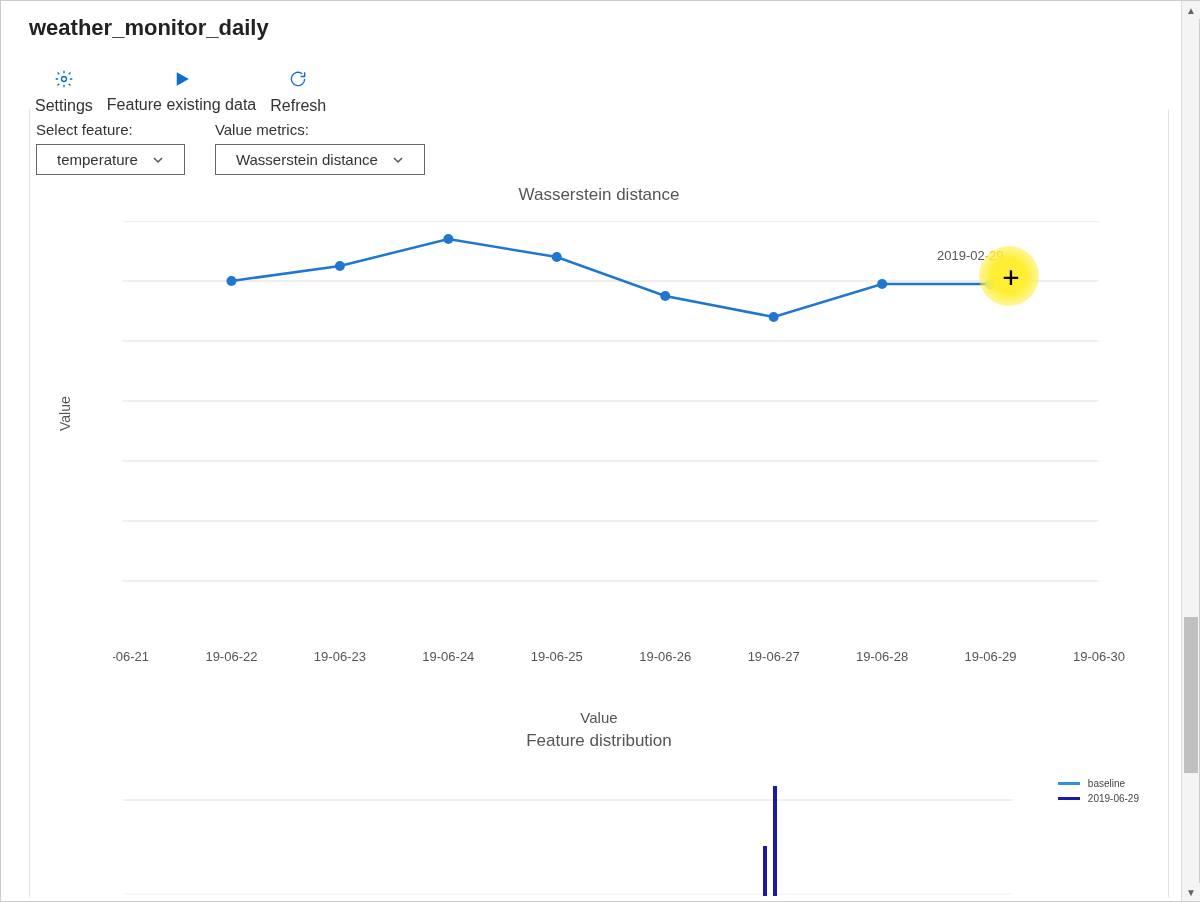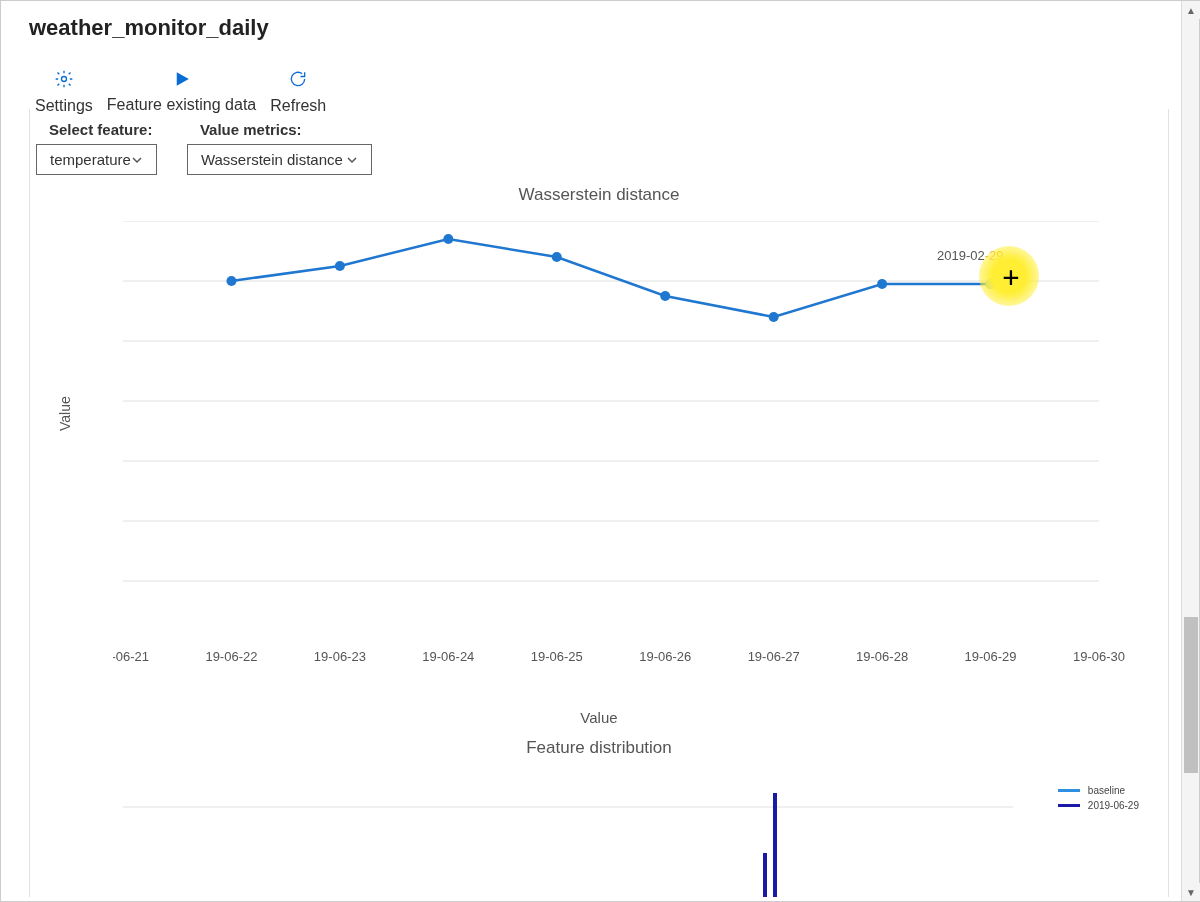--- a/index.html
+++ b/index.html
@@ -34,24 +34,24 @@
     position: absolute; left: 28px; top: 108px; right: 30px; bottom: 4px;
     overflow: hidden;
     border-right: 1px solid #e1e1e1;
     border-left: 1px solid #e1e1e1;
     border-bottom: 0;
   }
   .selectors {
     display: flex; gap: 30px; padding: 12px 6px 6px 6px;
     font-size: 15px;
   }
-  .sel-col label { font-weight: 700; display:block; margin-bottom:6px;margin-left:13px; }
+  .sel-col label { font-weight: 400; display:block; margin-bottom:6px; }
   .sel-box {
-    border: 1px solid #666; padding: 6px 13px; display:flex;
-    align-items:center; justify-content:space-between; 
+    border: 1px solid #666; padding: 6px 20px; display:flex;
+    align-items:center; justify-content:space-between; gap:14px;
     min-width: 120px; background:#fff; cursor:pointer;text-align:right;
   }
   .sel-box-wide { min-width: 185px; }
   .chev { width:12px; height:12px; }
 
   .chart-area {
     position: relative; width: 1100px; height: 555px; margin: 0 auto;
   }
   .chart-title {
     position:absolute; top:4px; left:0; right:0; text-align:center;
@@ -80,21 +80,21 @@
     position:absolute; font-size:28px; font-family:monospace; color:#000;
     transform: translate(-50%,-50%); pointer-events:none;
   }
   .tooltip-label {
     position:absolute; font-size:13px; color:#555;
   }
   .tooltip-label .orange { color:#e8a22e; }
 
   
   .chart2-area {
-    position: relative; width: 1100px; height: 160px; margin: 7px auto;
+    position: relative; width: 1100px; height: 160px; margin: 0 auto;
   }
   .chart2-title {
     position:absolute; top: -5px; left:0; right:0; text-align:center;
     font-size:17px; color:#555;
   }
   .legend2 {
     position:absolute; right: 10px; top: 42px; font-size:10px; color:#444;
   }
   .legend-row { display:flex; align-items:center; gap:8px; margin-bottom:4px;}
   .legend-swatch { width:22px; height:3px; }

